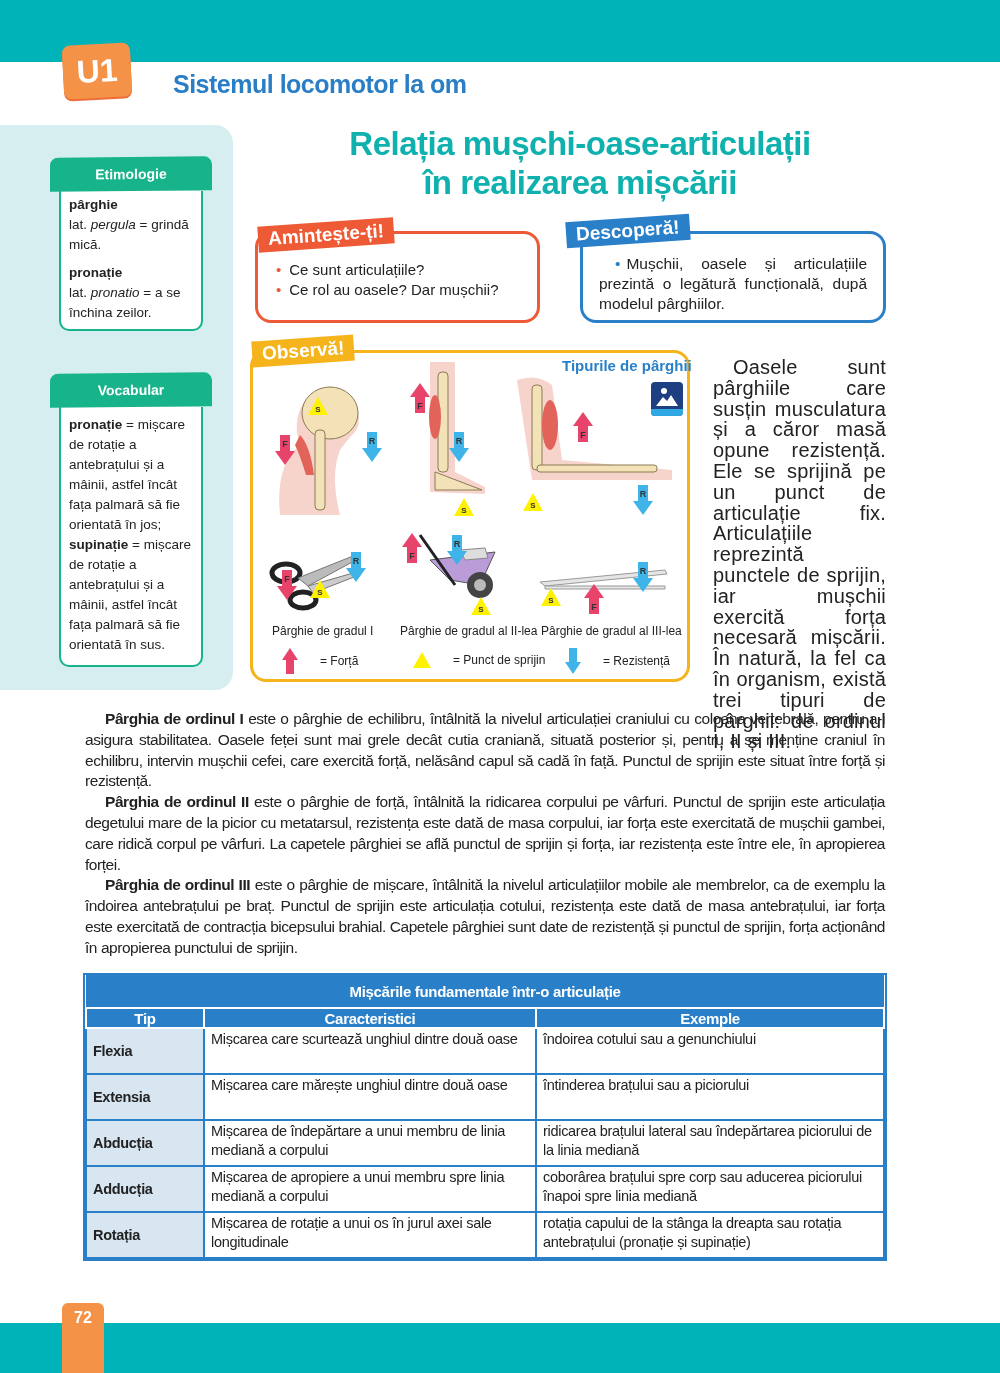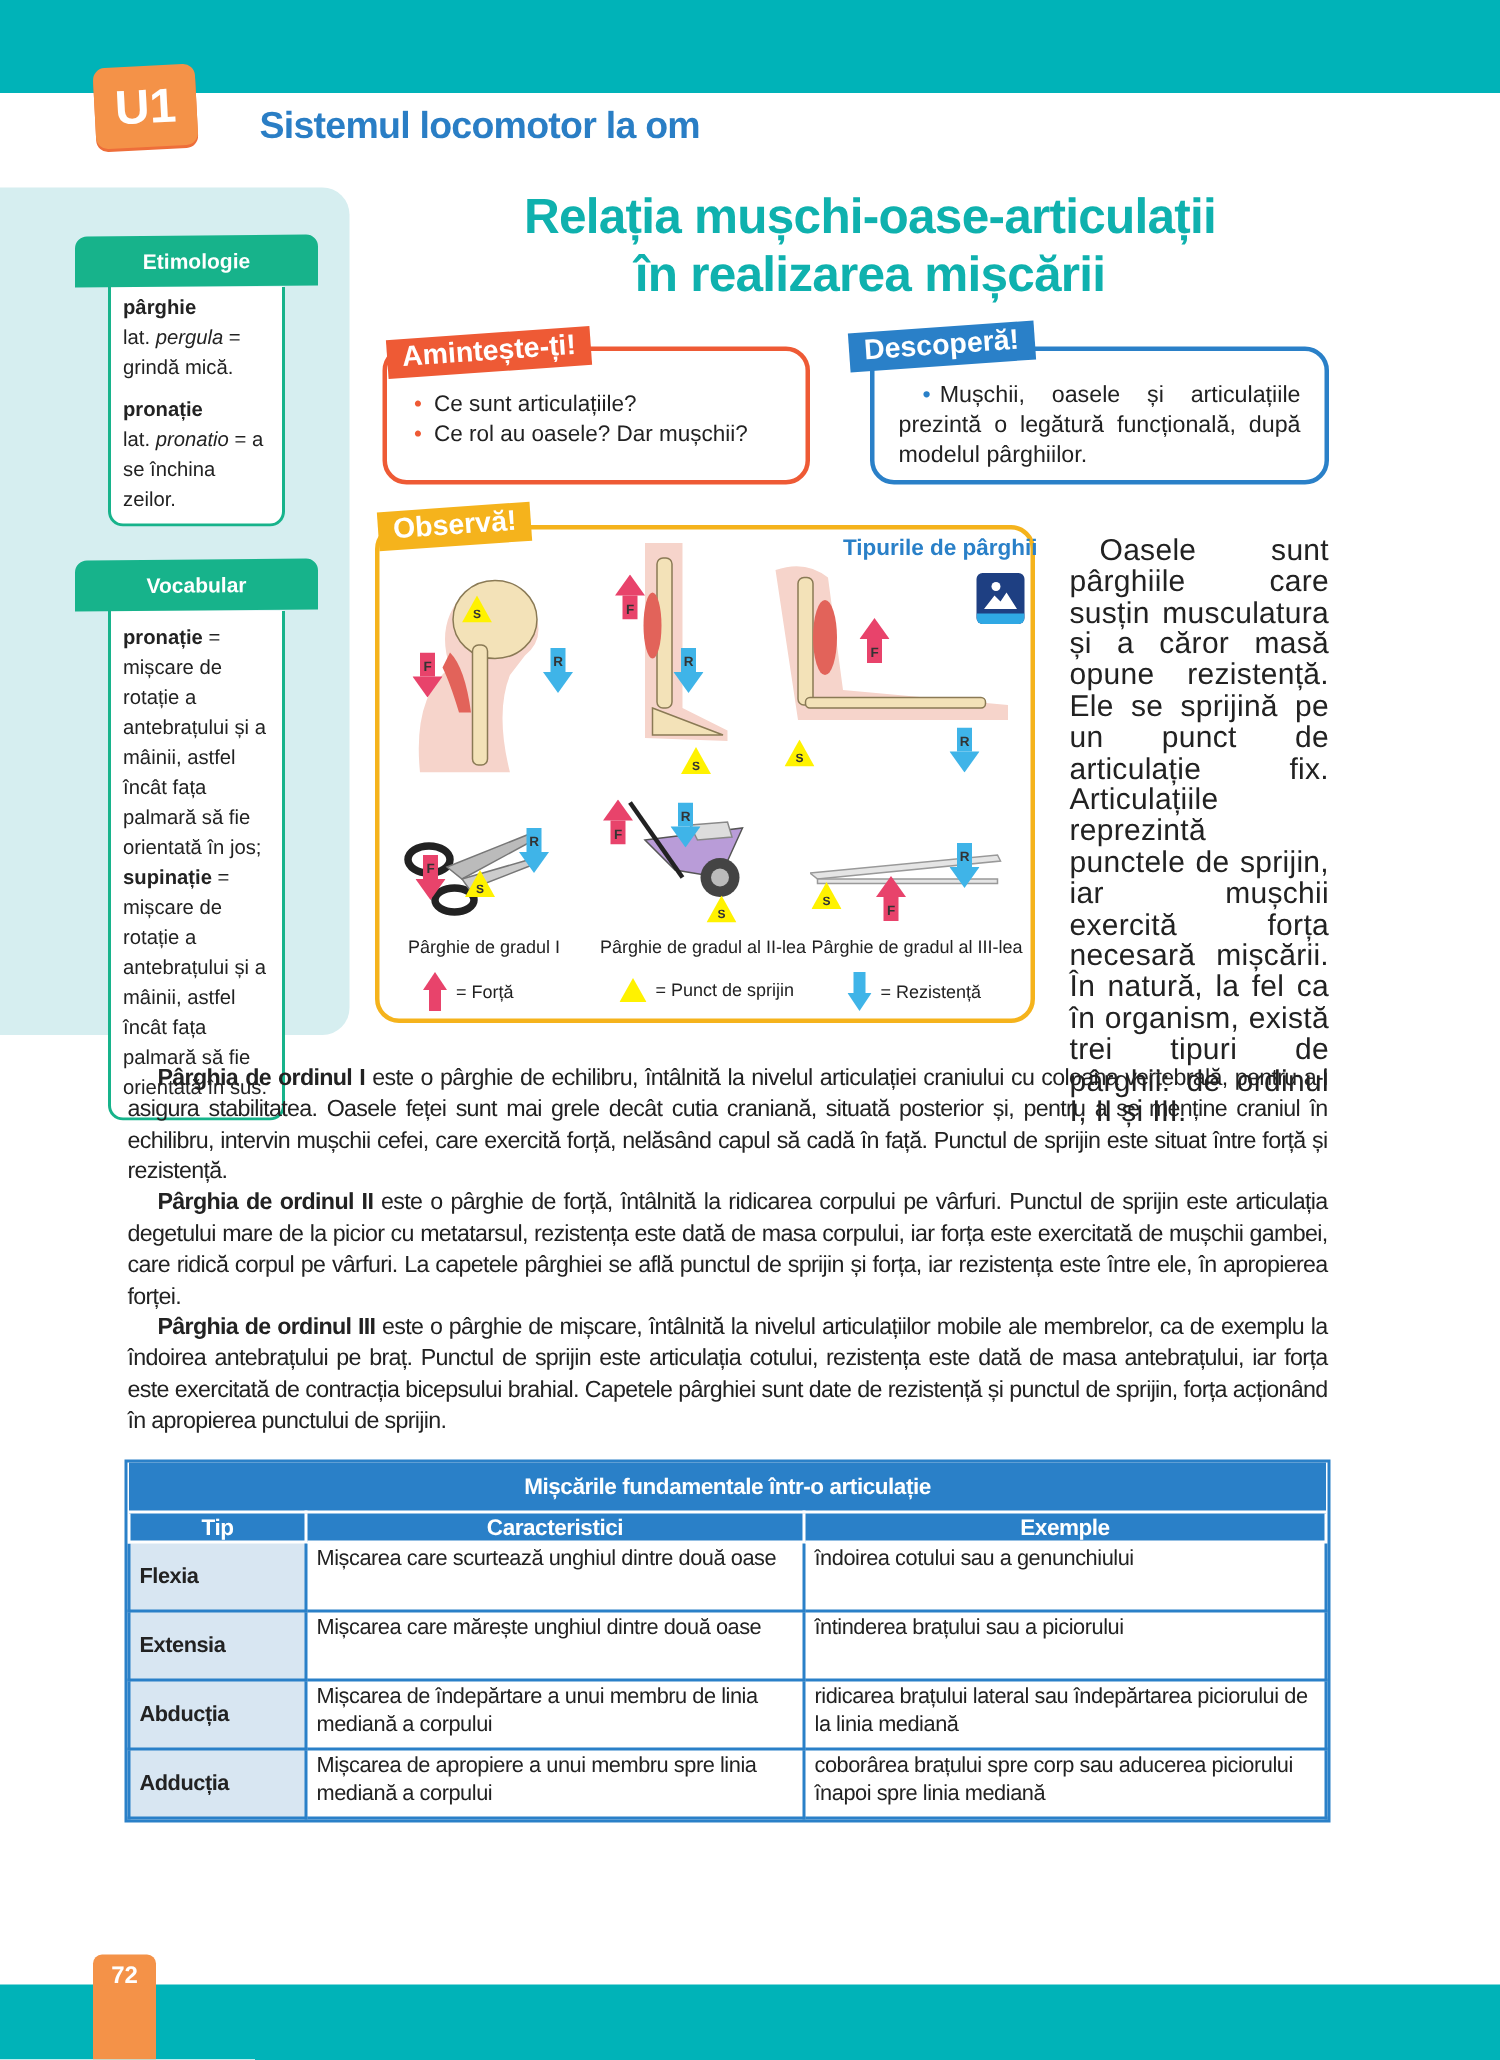--- a/index.html
+++ b/index.html
@@ -11,21 +11,21 @@
 
   .unit-badge { position: absolute; left: 63px; top: 44px; width: 68px; height: 54px; background: #f49248; border-radius: 8px; transform: rotate(-3deg); color: #fff; font-weight: bold; font-size: 32px; display: flex; align-items: center; justify-content: center; box-shadow: 0 2px 0 #ee6e3a; }
   .chapter-title { position: absolute; left: 173px; top: 70px; color: #2a7ec5; font-weight: bold; font-size: 25px; font-family: "Liberation Sans Narrow", "Liberation Sans", sans-serif; letter-spacing: -0.5px; }
 
   .page-num { position: absolute; left: 62px; top: 1303px; width: 42px; height: 70px; background: #f49248; border-radius: 6px 6px 0 0; color: #fff; font-weight: bold; font-size: 16px; text-align: center; padding-top: 6px; }
 
   
   .sidebar { position: absolute; left: 0; top: 125px; width: 233px; height: 565px; background: #d6eef0; border-radius: 0 18px 18px 0; }
   .side-box { position: absolute; left: 50px; width: 162px; }
   .side-head { background: #17b38b; color: #fff; font-weight: bold; font-size: 14px; text-align: center; height: 34px; line-height: 34px; border-radius: 8px 8px 0 0; transform: skewY(-0.5deg); }
-  .side-body { margin: 0 22px; border: 2px solid #17b38b; border-top: none; border-radius: 0 0 10px 10px; background: #fff; padding: 4px 8px 6px 8px; font-size: 13.5px; line-height: 20px; color: #222; }
+  .side-body { margin: 0 9px; border: 2px solid #17b38b; border-top: none; border-radius: 0 0 10px 10px; background: #fff; padding: 4px 8px 6px 8px; font-size: 13.5px; line-height: 20px; color: #222; }
   .side-body b { font-weight: bold; }
   .side-body i { font-style: italic; }
   .side-body .gap { height: 8px; }
 
   
   .main-title { position: absolute; left: 320px; top: 124px; width: 520px; text-align: center; color: #0fb1ae; font-weight: bold; font-size: 33px; line-height: 39px; letter-spacing: -0.5px; }
 
   
   .callout { position: absolute; border-radius: 16px; background: #fff; }
   .callout-orange { left: 255px; top: 231px; width: 285px; height: 92px; border: 3px solid #ee5a35; }
@@ -40,21 +40,21 @@
   .callout-blue p { padding: 20px 16px 0 16px; font-size: 15.5px; line-height: 20px; text-align: justify; text-indent: 16px; }
   .callout-blue .bullet { color: #2a80c8; margin-right: 6px; }
 
   
   .observe { position: absolute; left: 250px; top: 350px; width: 440px; height: 332px; border: 3px solid #f5b31c; border-radius: 16px; background: #fff; }
   .diagram-title { position: absolute; left: 562px; top: 357px; color: #2a80c8; font-weight: bold; font-size: 15px; }
   .gallery-icon { position: absolute; left: 651px; top: 382px; width: 32px; height: 34px; background: #1e3f82; border-radius: 4px; overflow: hidden; }
   .gallery-icon .strip { position: absolute; left: 0; bottom: 0; width: 100%; height: 7px; background: #2fa8e4; }
   .fig { position: absolute; }
   .cap { position: absolute; font-size: 12px; color: #222; white-space: nowrap; }
-  .legend { position: absolute; font-size: 12px; color: #222; white-space: nowrap; display: flex; align-items: center; gap: 6px; }
+  .legend { position: absolute; font-size: 12px; color: #222; white-space: nowrap; display: flex; align-items: center; gap: 22px; }
 
   
   .side-text { position: absolute; left: 713px; top: 357px; width: 173px; font-size: 20px; line-height: 20.8px; text-align: justify; text-indent: 20px; color: #222; letter-spacing: 0.2px; }
 
   
   .body-text { position: absolute; left: 85px; top: 709px; width: 800px; font-size: 15.5px; line-height: 20.8px; text-align: justify; color: #222; font-family: "Liberation Sans Narrow", "Liberation Sans", sans-serif; letter-spacing: -0.45px; }
   .body-text p { text-indent: 20px; }
   .body-text b { font-weight: bold; }
 
   
@@ -314,17 +314,22 @@
   <tr>
     <td class="tip">Abducția</td>
     <td class="car">Mișcarea de îndepărtare a unui membru de linia mediană a corpului</td>
     <td>ridicarea brațului lateral sau îndepărtarea piciorului de la linia mediană</td>
   </tr>
   <tr>
     <td class="tip">Adducția</td>
     <td class="car">Mișcarea de apropiere a unui membru spre linia mediană a corpului</td>
     <td>coborârea brațului spre corp sau aducerea piciorului înapoi spre linia mediană</td>
   </tr>
+  <tr>
+    <td class="tip">Rotația</td>
+    <td class="car">Mișcarea de rotație a unui os în jurul axei sale longitudinale</td>
+    <td>rotația capului de la stânga la dreapta sau rotația antebrațului (pronație și supinație)</td>
+  </tr>
 </tbody>
   </table>
 
 <div class="bottom-band"></div>
 <div class="page-num">72</div>
 
 </body></html>

